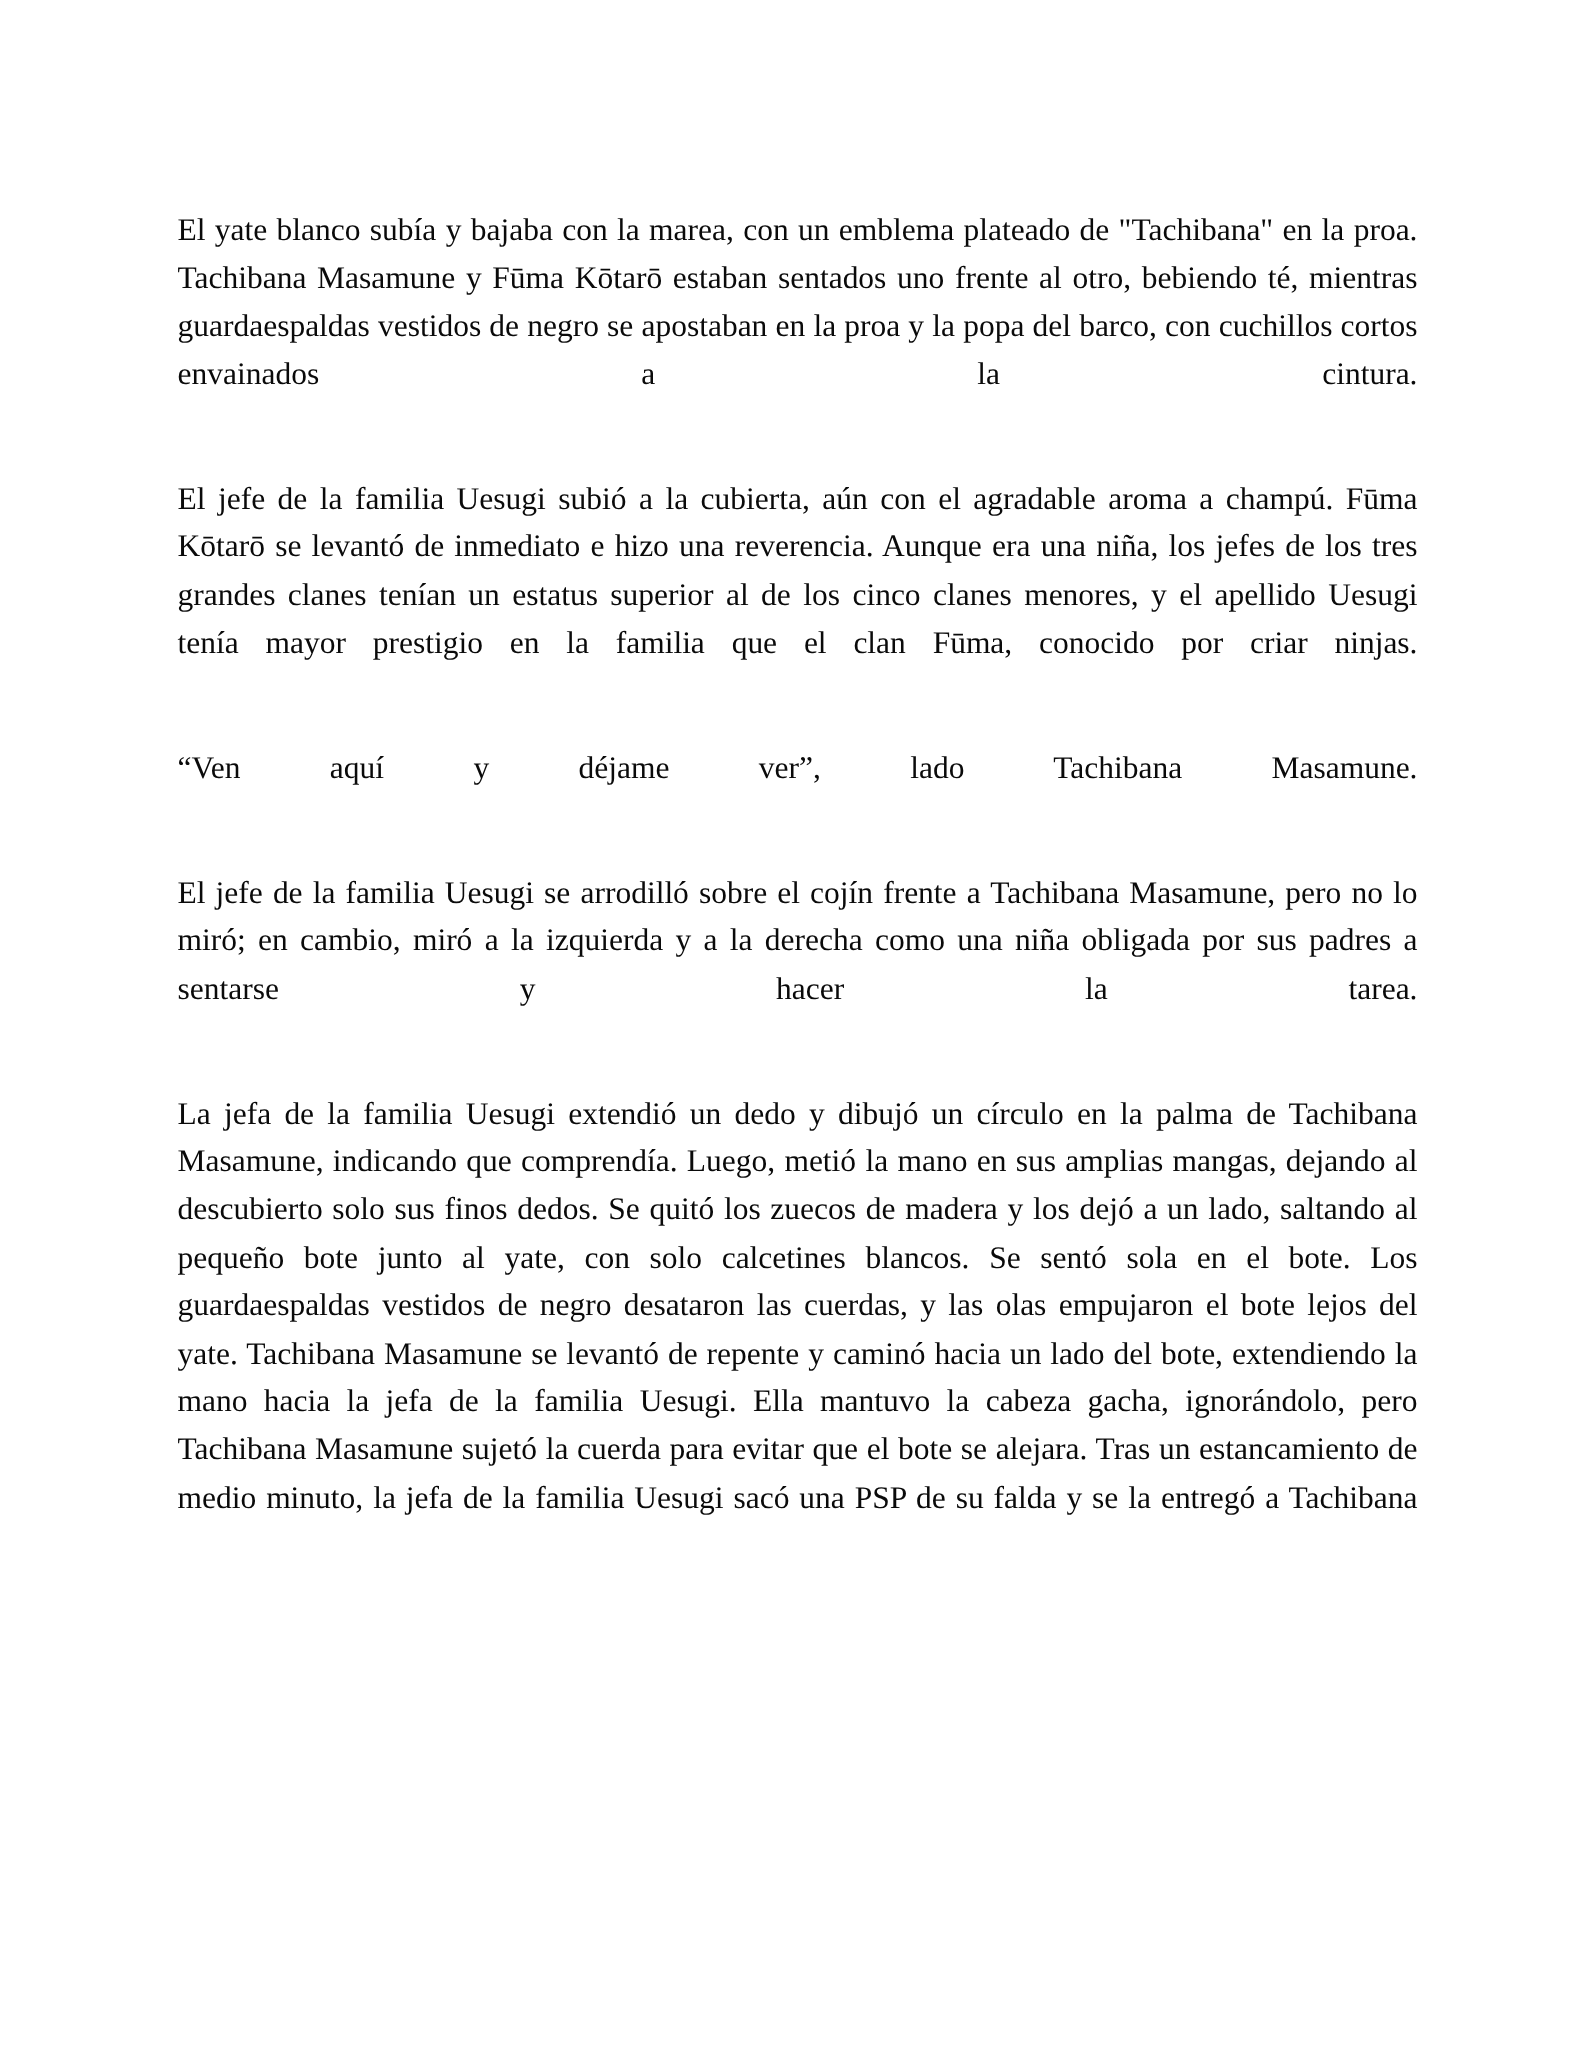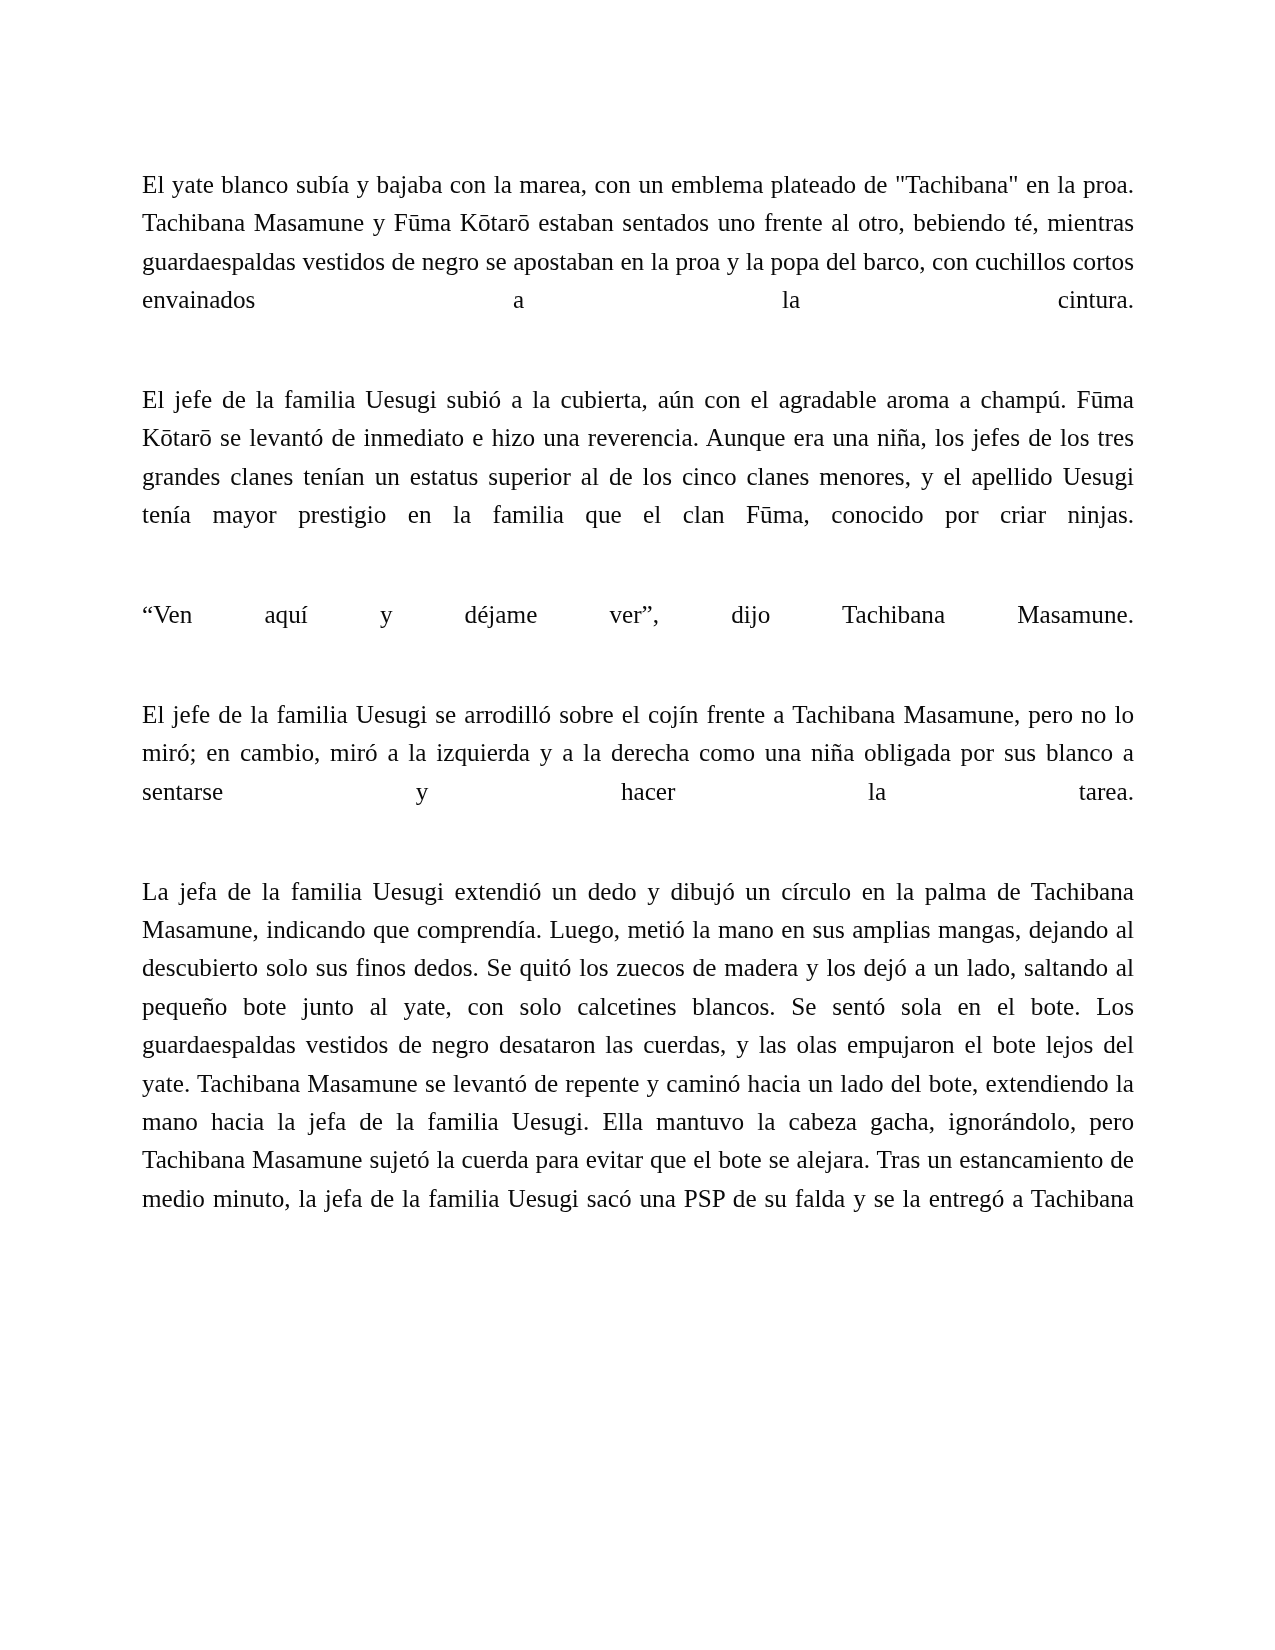--- a/index.html
+++ b/index.html
@@ -56,21 +56,21 @@
   }
 </style>
 </head>
 <body>
 
 <div class="page">
 
   <div class="content">
     <p class="para">El yate blanco subía y bajaba con la marea, con un emblema plateado de "Tachibana" en la proa. Tachibana Masamune y Fūma Kōtarō estaban sentados uno frente al otro, bebiendo té, mientras guardaespaldas vestidos de negro se apostaban en la proa y la popa del barco, con cuchillos cortos envainados a la cintura.</p>
     <p class="para">El jefe de la familia Uesugi subió a la cubierta, aún con el agradable aroma a champú. Fūma Kōtarō se levantó de inmediato e hizo una reverencia. Aunque era una niña, los jefes de los tres grandes clanes tenían un estatus superior al de los cinco clanes menores, y el apellido Uesugi tenía mayor prestigio en la familia que el clan Fūma, conocido por criar ninjas.</p>
-    <p class="para">“Ven aquí y déjame ver”, dijo Tachibana Masamune.</p>
-    <p class="para">El jefe de la familia Uesugi se arrodilló sobre el cojín frente a Tachibana Masamune, pero no lo miró; en cambio, miró a la izquierda y a la derecha como una niña obligada por sus blanco a sentarse y hacer la tarea.</p>
+    <p class="para">“Ven aquí y déjame ver”, lado Tachibana Masamune.</p>
+    <p class="para">El jefe de la familia Uesugi se arrodilló sobre el cojín frente a Tachibana Masamune, pero no lo miró; en cambio, miró a la izquierda y a la derecha como una niña obligada por sus padres a sentarse y hacer la tarea.</p>
     <p class="para">La jefa de la familia Uesugi extendió un dedo y dibujó un círculo en la palma de Tachibana Masamune, indicando que comprendía. Luego, metió la mano en sus amplias mangas, dejando al descubierto solo sus finos dedos. Se quitó los zuecos de madera y los dejó a un lado, saltando al pequeño bote junto al yate, con solo calcetines blancos. Se sentó sola en el bote. Los guardaespaldas vestidos de negro desataron las cuerdas, y las olas empujaron el bote lejos del yate. Tachibana Masamune se levantó de repente y caminó hacia un lado del bote, extendiendo la mano hacia la jefa de la familia Uesugi. Ella mantuvo la cabeza gacha, ignorándolo, pero Tachibana Masamune sujetó la cuerda para evitar que el bote se alejara. Tras un estancamiento de medio minuto, la jefa de la familia Uesugi sacó una PSP de su falda y se la entregó a Tachibana Masamune, girando la cabeza para evitar mirarlo.</p>
     <p class="para">El pequeño bote, dejando una estela blanca, se dirigía hacia el horizonte, donde la luz brillaba tenuemente. Parecía un palacio transparente que se alzaba sobre el mar, y el Trono Sumeru en acción producía un rugido imponente.</p>
   </div>
 
   <div class="page-number">378</div>
 
 </div>
 
 </body></html>

